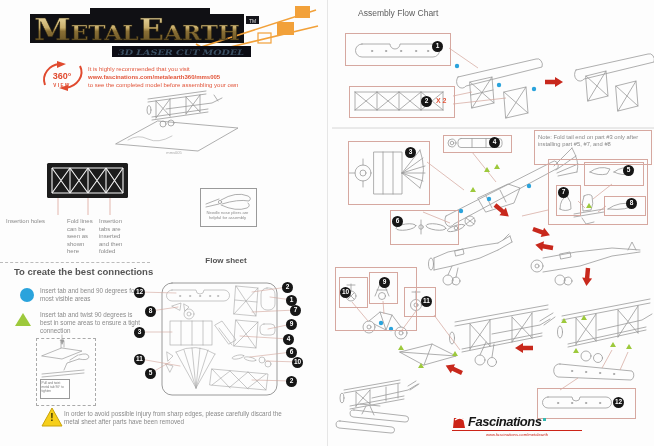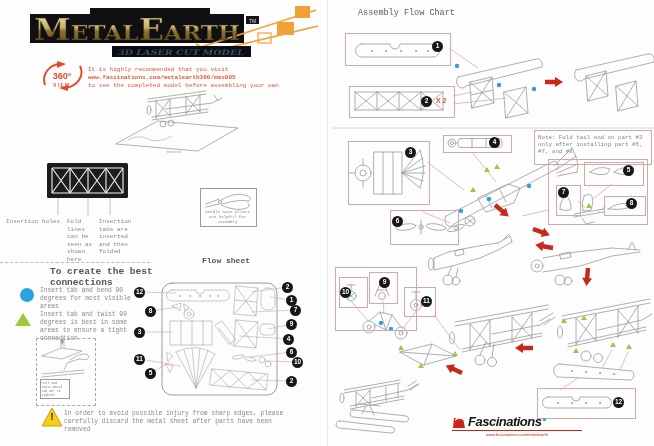--- a/index.html
+++ b/index.html
@@ -3,21 +3,21 @@
 <meta charset="utf-8">
 <style>
   html,body{margin:0;padding:0;background:#ffffff;}
   #sheet{position:relative;width:654px;height:446px;background:#fdfdfd;overflow:hidden;
          font-family:"Liberation Sans",sans-serif;color:#7a7a7a;}
   .abs{position:absolute;}
   .badge{position:absolute;width:11px;height:11px;border-radius:50%;background:#161616;color:#fff;
          font-size:6.5px;font-weight:bold;display:flex;align-items:center;justify-content:center;line-height:1;}
   .pbox{position:absolute;border:1px solid #d6a8a0;}
   .gbox{position:absolute;border:1px solid #9a9a9a;}
-  .txt{position:absolute;color:#8a8a8a;font-family:Liberation Mono, monospace;}
+  .txt{position:absolute;color:#8a8a8a;}
   .red{color:#e2553a;}
   .vdiv{position:absolute;left:327px;top:0;width:1px;height:446px;background:#e6e6e6;}
   .dashline{position:absolute;left:0;top:262px;width:150px;border-top:1px dashed #bbbbbb;}
   .dashbox{position:absolute;border:1px dashed #aaaaaa;}
   .bluedot{position:absolute;width:14px;height:14px;border-radius:50%;background:#2aa3dc;}
   .gtri{position:absolute;width:0;height:0;border-left:8px solid transparent;border-right:8px solid transparent;border-bottom:13px solid #9dc93c;}
   .x2{position:absolute;font-size:7px;font-weight:bold;color:#e2553a;}
   .footer-brand{display:flex;align-items:flex-end;gap:2px;}
   .brandtxt{font-style:italic;font-weight:bold;font-size:13px;color:#161616;letter-spacing:-0.5px;}
   .tealdot{width:3px;height:3px;background:#35b8b0;margin-bottom:8px;}
@@ -324,21 +324,21 @@
 
   <div class="txt" style="left:6px;top:218px;width:56px;font-size:6px;line-height:7.5px;">Insertion holes</div>
   <div class="txt" style="left:67px;top:218px;width:30px;font-size:6px;line-height:7.5px;">Fold lines can be seen as shown here</div>
   <div class="txt" style="left:99px;top:218px;width:32px;font-size:6px;line-height:7.5px;">Insertion tabs are inserted and then folded</div>
 
   <div class="gbox" style="left:200px;top:188px;width:55px;height:37px;"></div>
   <div class="txt" style="left:202px;top:210px;width:51px;font-size:4.2px;line-height:5px;text-align:center;">Needle nose pliers are helpful for assembly</div>
 
   <div class="dashline"></div>
 
-  <div class="txt" style="left:14px;top:266px;width:170px;font-size:9.5px;font-weight:600;color:#555555;margin-left:36px;">To create the best connections</div>
+  <div class="txt" style="left:14px;top:266px;width:170px;font-size:9.5px;font-weight:600;color:#555555;">To create the best connections</div>
 
   <div class="bluedot" style="left:20px;top:288px;"></div>
   <div class="txt" style="left:40px;top:287px;width:105px;font-size:6.3px;line-height:8px;">Insert tab and bend 90 degrees for most visible areas</div>
 
   <div class="gtri" style="left:15px;top:313px;"></div>
   <div class="txt" style="left:40px;top:311px;width:105px;font-size:6.3px;line-height:8px;">Insert tab and twist 90 degrees is best in some areas to ensure a tight connection</div>
 
   <div class="dashbox" style="left:36px;top:338px;width:58px;height:66px;"></div>
   <div class="gbox" style="left:40px;top:379px;width:28px;height:18px;background:#ffffff;"></div>
   <div class="txt" style="left:41.5px;top:380.5px;width:25px;font-size:3.2px;line-height:4px;color:#777777;">Pull and twist metal tab 90° to tighten</div>

